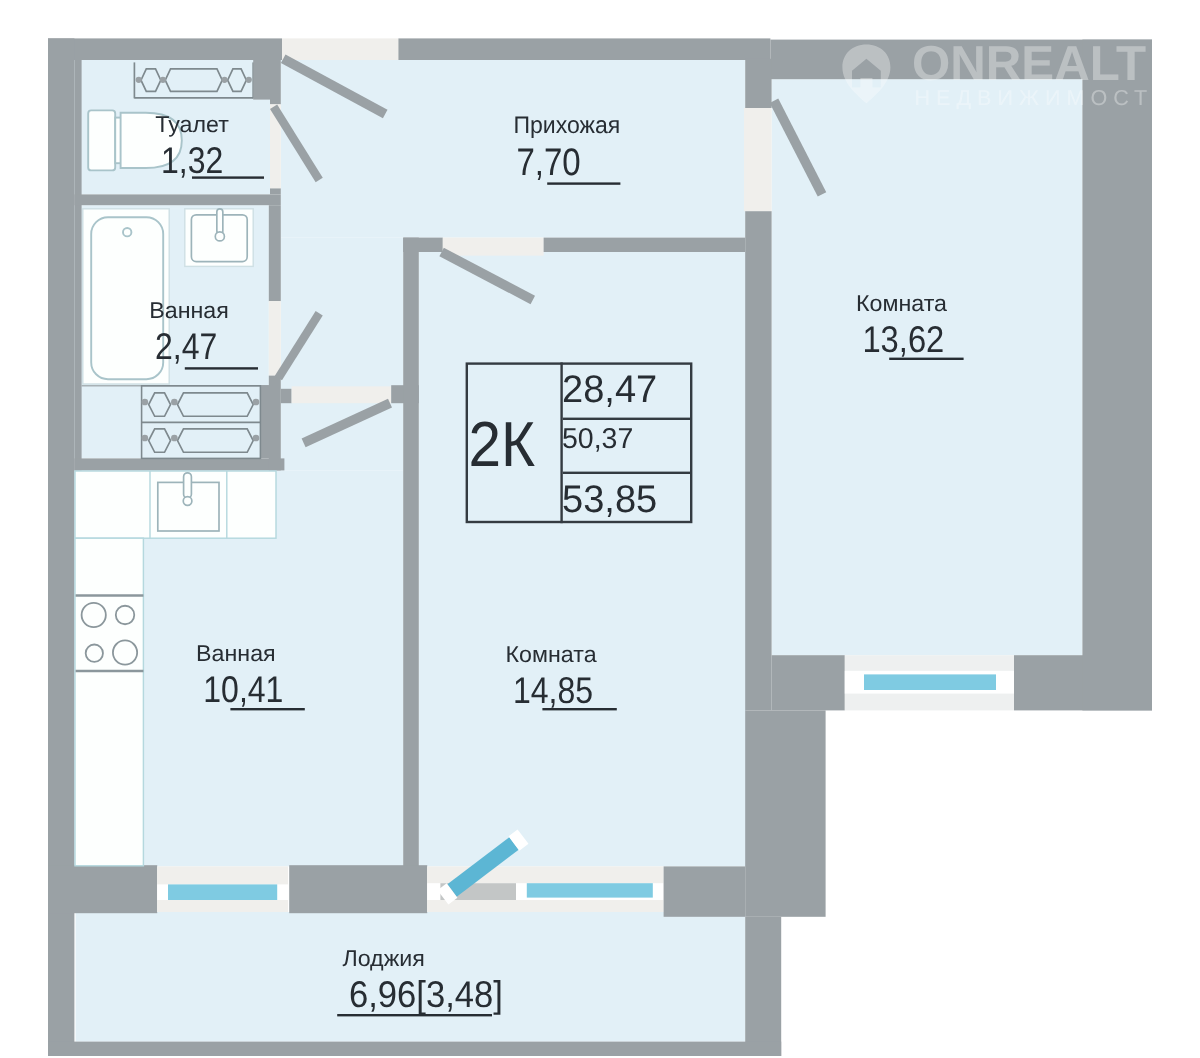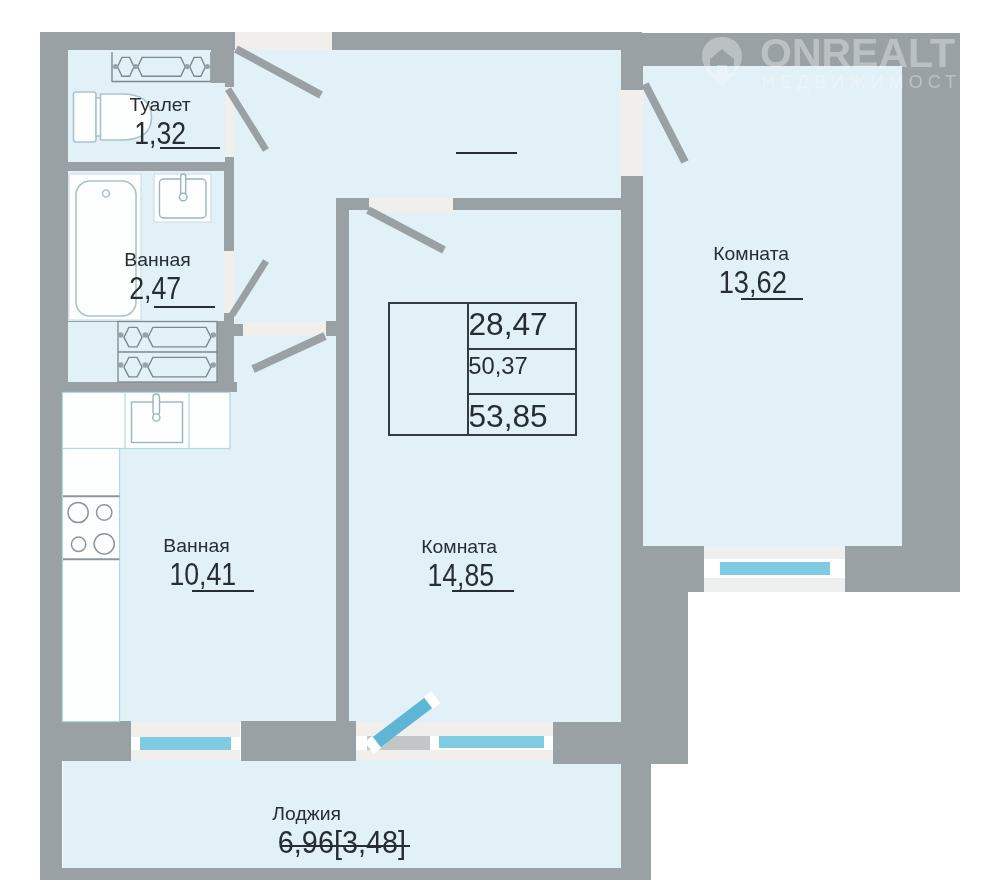--- a/index.html
+++ b/index.html
@@ -246,20 +246,23 @@
   </div>
 
   <div class="und" style="left:160px;top:146.5px;width:60px;"></div>
 
   <div class="lbl" style="left:125px;top:250px;width:120px;">
     <span class="nm">Ванная</span><br><span class="num">2,47</span>
   </div>
 
   <div class="und" style="left:154px;top:305.6px;width:61px;"></div>
 
+  <div class="lbl" style="left:426px;top:95px;width:120px;">
+    <span class="nm" style="font-size:20px;transform:scaleX(0.96);">Прихожая</span><br><span class="num" style="font-size:32px;">7,70</span>
+  </div>
 
   <div class="und" style="left:456px;top:152px;width:61px;"></div>
 
   <div class="lbl" style="left:164px;top:535.5px;width:120px;">
     <span class="nm">Ванная</span><br><span class="num">10,41</span>
   </div>
 
   <div class="und" style="left:192px;top:590px;width:62px;"></div>
 
   <div class="lbl" style="left:422px;top:537px;width:120px;">
@@ -267,34 +270,35 @@
   </div>
 
   <div class="und" style="left:451.5px;top:589.5px;width:62px;"></div>
 
   <div class="lbl" style="left:714px;top:244px;width:120px;">
     <span class="nm">Комната</span><br><span class="num" style="transform:scaleX(0.88);">13,62</span>
   </div>
 
   <div class="und" style="left:741px;top:298.2px;width:62px;"></div>
 
-  <div class="lbl" style="left:273px;top:789.5px;width:140px;margin-top:14px;">
+  <div class="lbl" style="left:286px;top:789.5px;width:140px;">
     <span class="nm">Лоджия</span><br><span class="num" style="transform:scaleX(0.93);">6,96[3,48]</span>
   </div>
 
   <div class="und" style="left:280.5px;top:844.5px;width:129px;"></div>
 
   <div class="r" style="left:388px;top:302px;width:185px;height:130px;border:2px solid #343b41;"></div>
 
   <div class="r" style="left:467px;top:302px;width:2px;height:134px;background:#343b41;"></div>
 
   <div class="r" style="left:469px;top:348.3px;width:106px;height:2px;background:#343b41;"></div>
 
   <div class="r" style="left:469px;top:393.4px;width:106px;height:2px;background:#343b41;"></div>
 
+  <div class="lbl" style="left:388px;top:344px;width:80px;font-size:53px;"><span style="display:inline-block;transform:scaleX(0.92);">2К</span></div>
 
   <div class="lbl" style="left:468px;top:308px;width:109px;font-size:32px;"><span style="display:inline-block;transform:scaleX(0.99);">28,47</span></div>
 
   <div class="lbl" style="left:468px;top:354px;width:109px;font-size:24px;"><span style="display:inline-block;transform:scaleX(0.99);">50,37</span></div>
 
   <div class="lbl" style="left:468px;top:400px;width:109px;font-size:32px;"><span style="display:inline-block;transform:scaleX(0.99);">53,85</span></div>
 
   <div class="r" style="left:690px;top:25px;width:306px;height:66px;opacity:0.33;z-index:50;">
     <svg width="306" height="66" viewBox="0 0 306 66">
       <path d="M32 12 C44 12 52 20 52 31 C52 44 40 54 32 61 C24 54 12 44 12 31 C12 20 20 12 32 12 Z M32 24 L20 34 L20 48 L27 48 L27 40 L37 40 L37 48 L44 48 L44 34 Z" fill="#fff" fill-rule="evenodd"></path>

